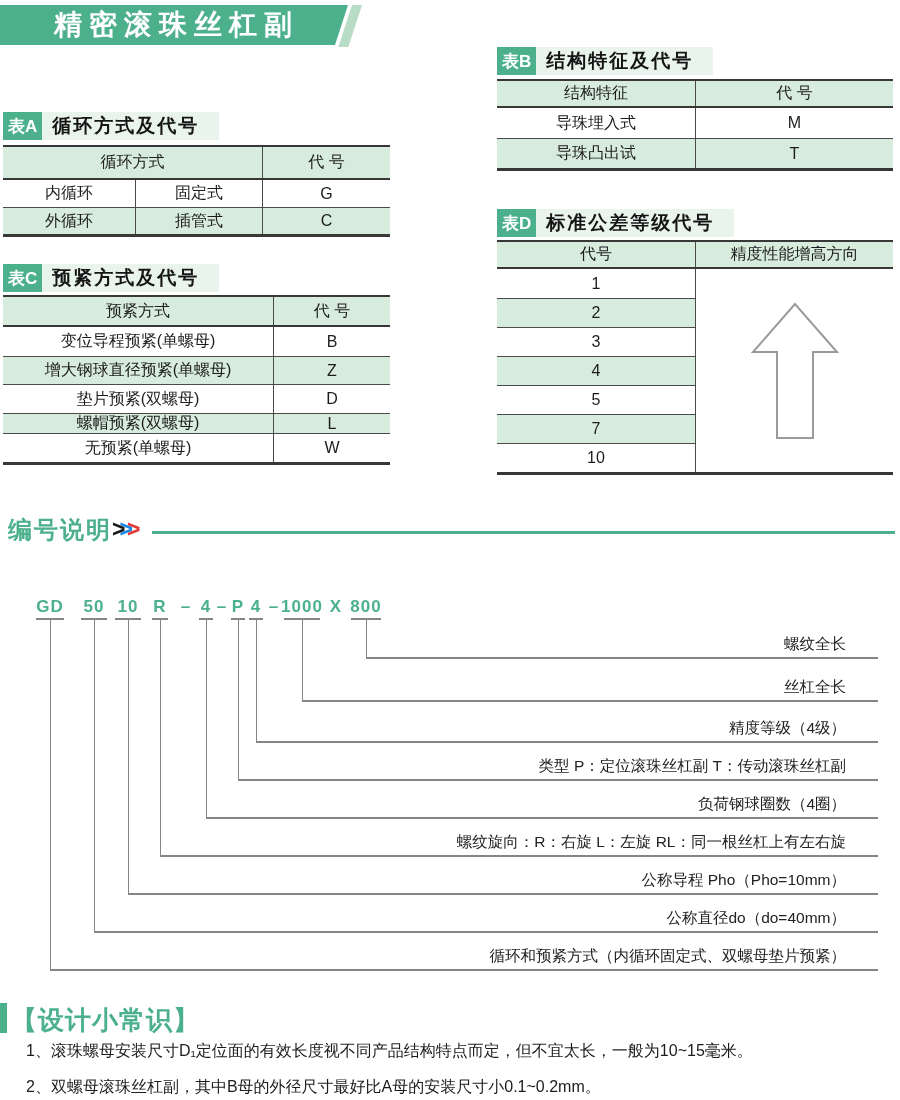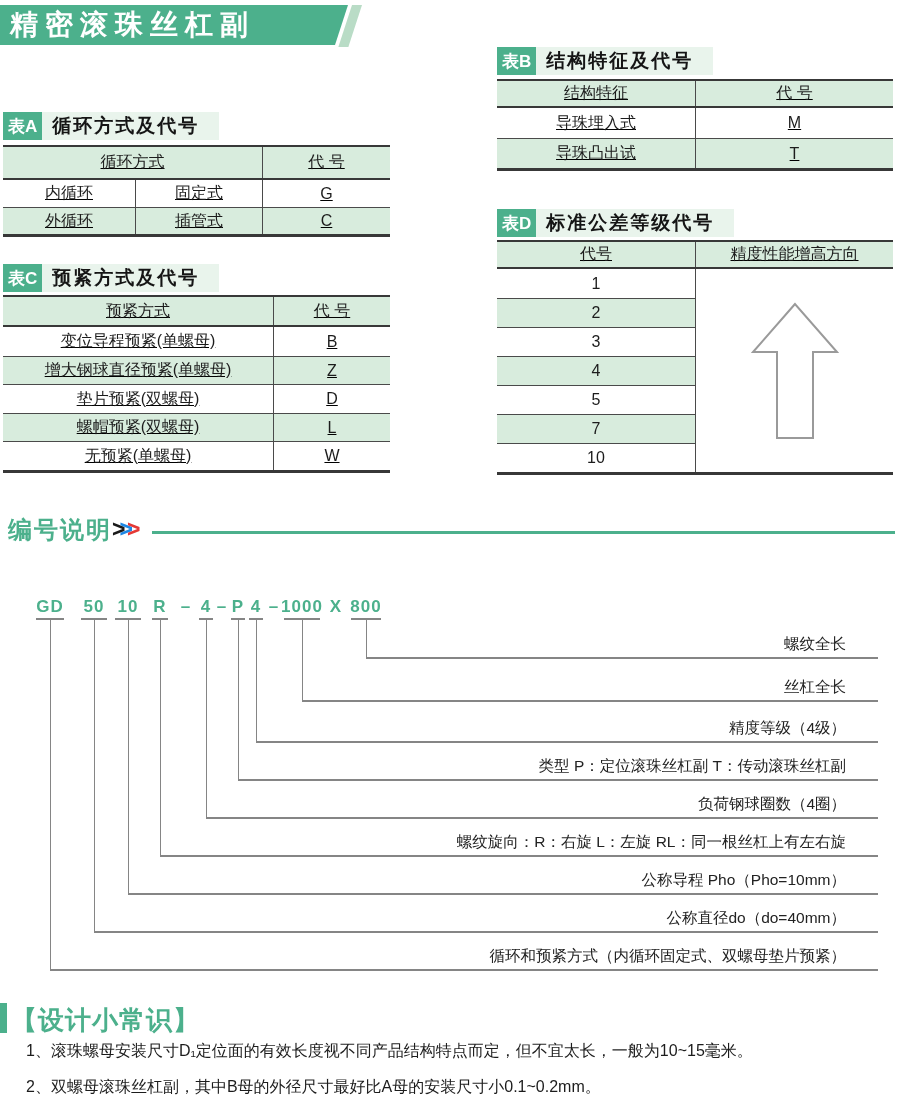--- a/index.html
+++ b/index.html
@@ -14,32 +14,32 @@
   }
   *{box-sizing:border-box;margin:0;padding:0;}
   body{background:#fff;font-family:"Liberation Sans","DejaVu Sans",sans-serif;}
   .page{position:relative;width:900px;height:1100px;background:#fff;overflow:hidden;}
 
   
   .wedge{position:absolute;left:352px;top:5px;width:10px;height:42px;background:var(--wedge);
          transform:skewX(-18deg);transform-origin:0 0;}
   .banner{position:absolute;left:0;top:5px;width:348px;height:40px;background:var(--green);
           clip-path:polygon(0 0,100% 0,calc(100% - 13px) 100%,0 100%);
-          display:flex;align-items:center;}
+          display:flex;align-items:center;padding-left:44px;}
   .banner-title{color:#fff;font-size:28px;font-weight:bold;letter-spacing:7px;padding-left:10px;white-space:nowrap;}
 
   
   .strip{position:absolute;background:var(--strip);display:flex;align-items:center;height:28px;padding-right:20px;}
   .tag{background:var(--green);color:#fff;font-size:17px;font-weight:bold;height:28px;
        display:flex;align-items:center;padding:0 5px;flex:0 0 auto;}
   .strip-title{font-size:19px;font-weight:bold;color:#151515;margin-left:10px;letter-spacing:2px;white-space:nowrap;}
 
   
   .tbl{position:absolute;border-top:2px solid var(--bdark);border-bottom:3px solid var(--bdark);}
-  .row{display:flex;text-decoration:underline;}
+  .row{display:flex;}
   .row.sep{border-top:1px solid var(--bthin);}
   .head{background:var(--rowgreen);border-bottom:2.5px solid var(--bdark);}
   .cell{display:flex;align-items:center;justify-content:center;font-size:16px;color:var(--ink);
         height:100%;white-space:nowrap;}
   .vd{border-left:1px solid var(--bthin);}
   .alt{background:var(--rowgreen);}
   .dcell{display:flex;align-items:center;justify-content:center;font-size:16px;color:var(--ink);height:29px;}
   .dcell.sep{border-top:1px solid var(--bthin);}
   .arrowcell{border-left:1px solid var(--bthin);display:flex;align-items:center;justify-content:center;}
 
@@ -125,21 +125,21 @@
       <div class="cell vd" style="width:117px;">B</div>
     </div>
     <div class="row sep alt" style="height:28px;">
       <div class="cell" style="width:270px;">增大钢球直径预紧(单螺母)</div>
       <div class="cell vd" style="width:117px;">Z</div>
     </div>
     <div class="row sep" style="height:29px;">
       <div class="cell" style="width:270px;">垫片预紧(双螺母)</div>
       <div class="cell vd" style="width:117px;">D</div>
     </div>
-    <div class="row sep alt" style="height:28px;justify-content:space-between;">
+    <div class="row sep alt" style="height:20px;justify-content:space-between;">
       <div class="cell" style="width:270px;">螺帽预紧(双螺母)</div>
       <div class="cell vd" style="width:117px;">L</div>
     </div>
     <div class="row sep" style="height:29px;">
       <div class="cell" style="width:270px;">无预紧(单螺母)</div>
       <div class="cell vd" style="width:117px;">W</div>
     </div>
   </div>
 
   <div class="strip" style="left:497px;top:209px;">

